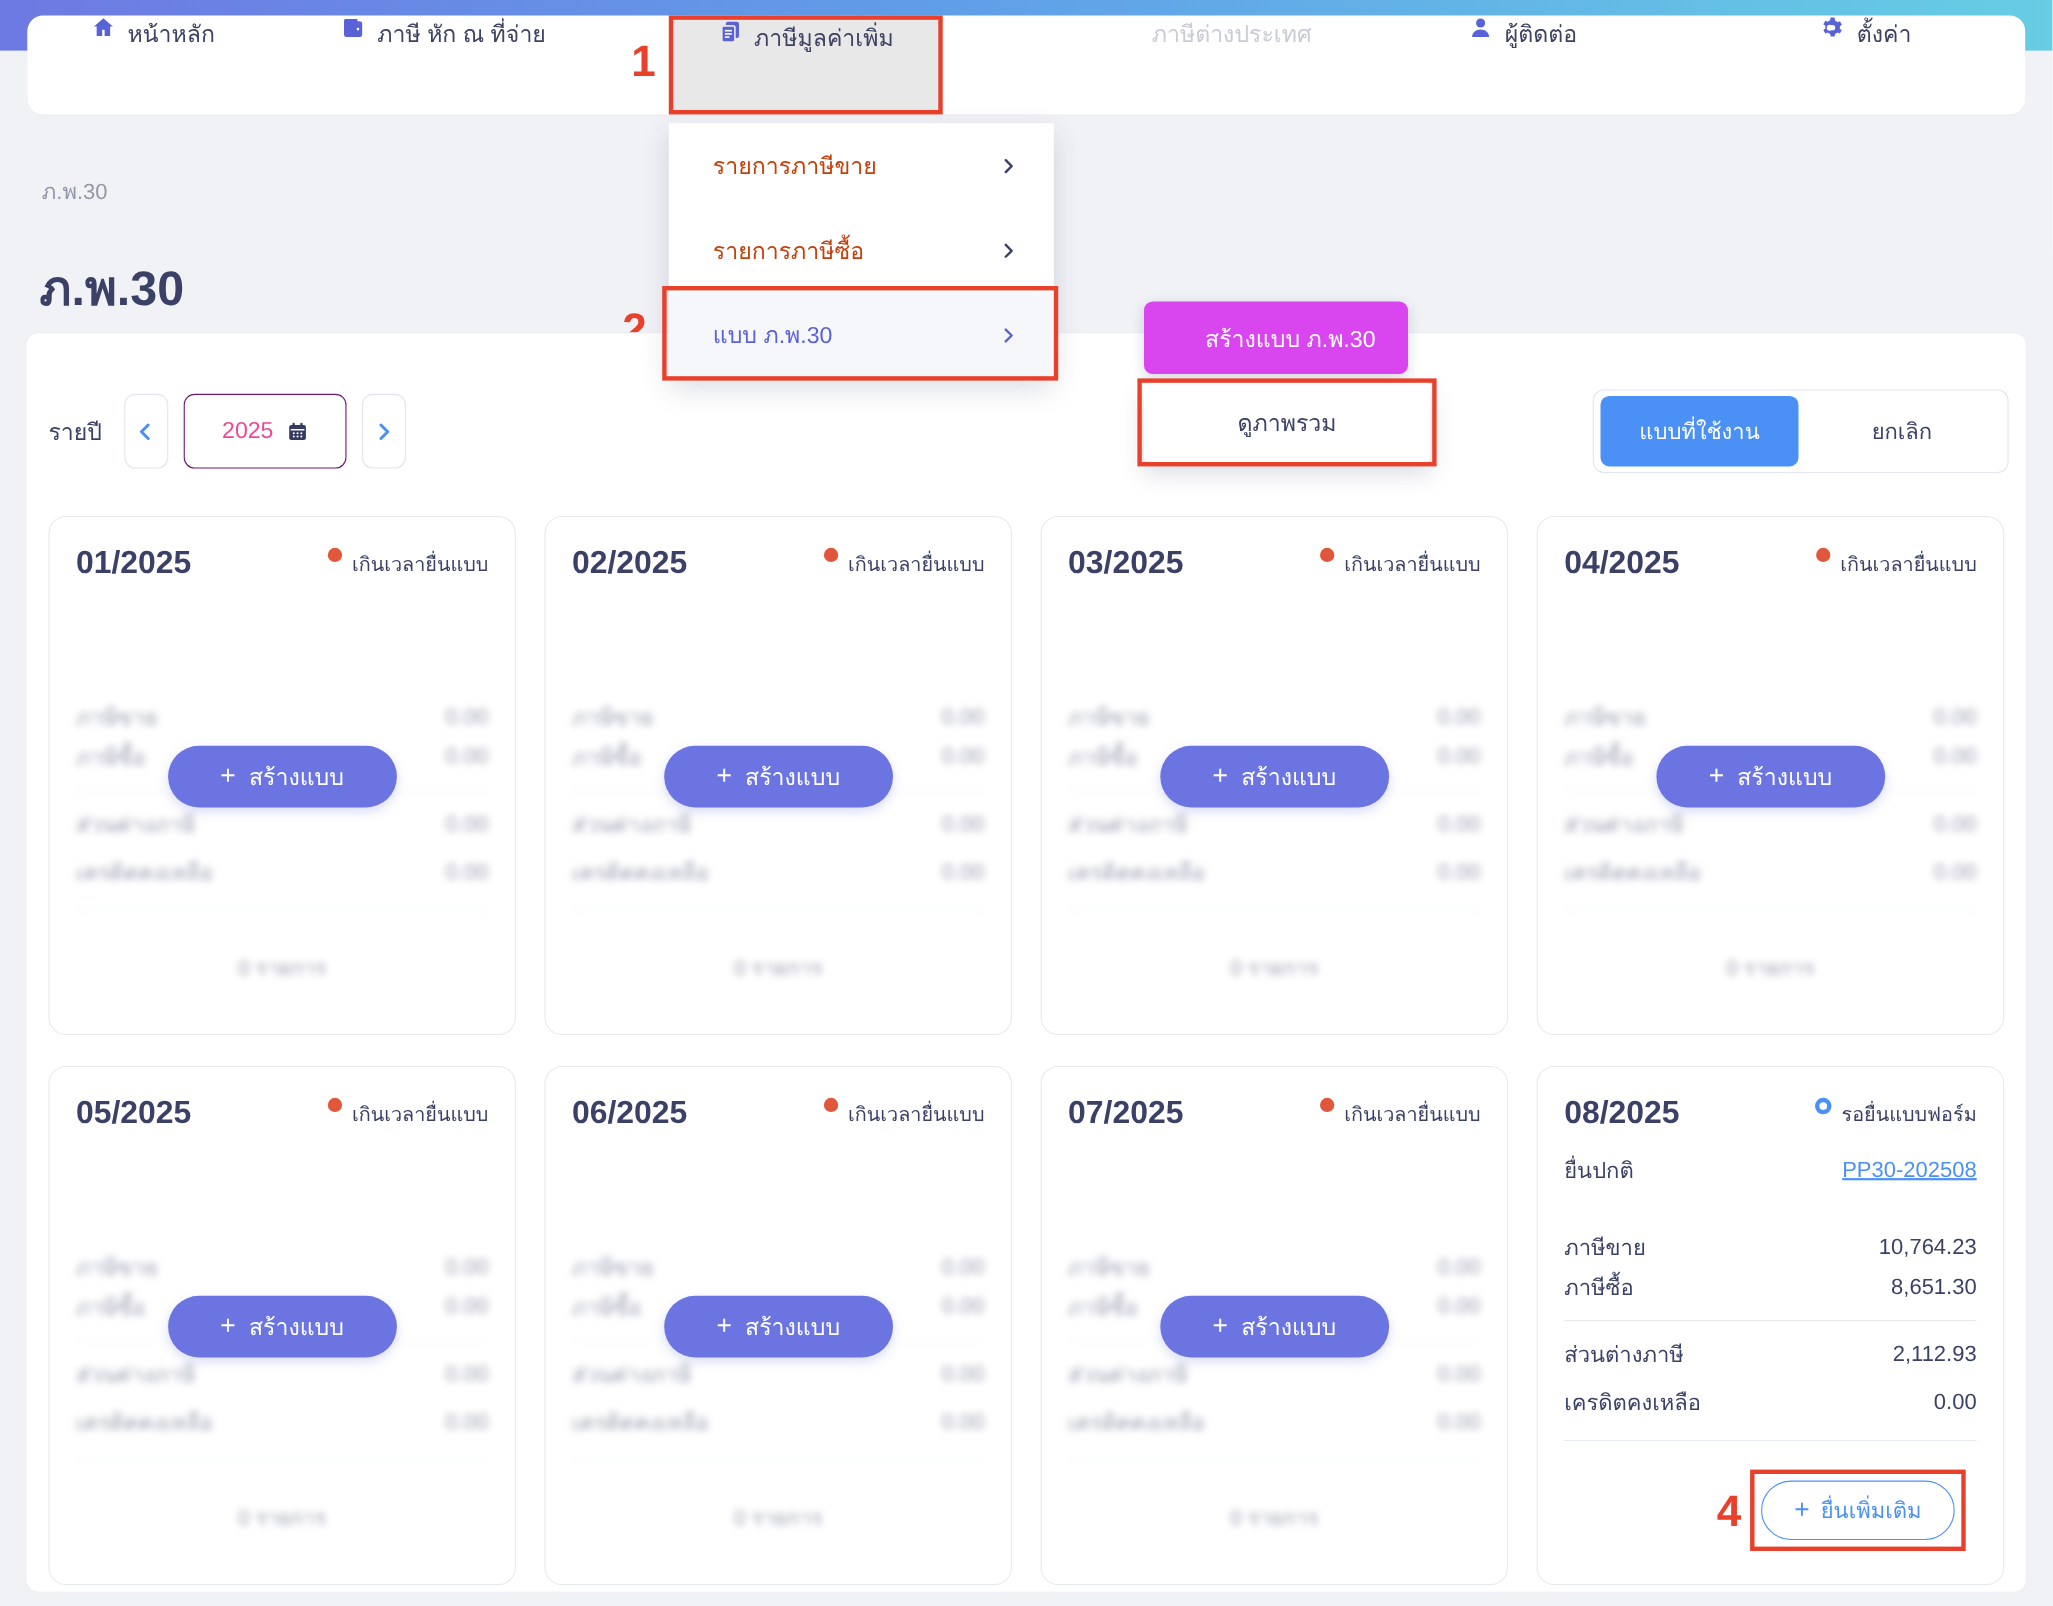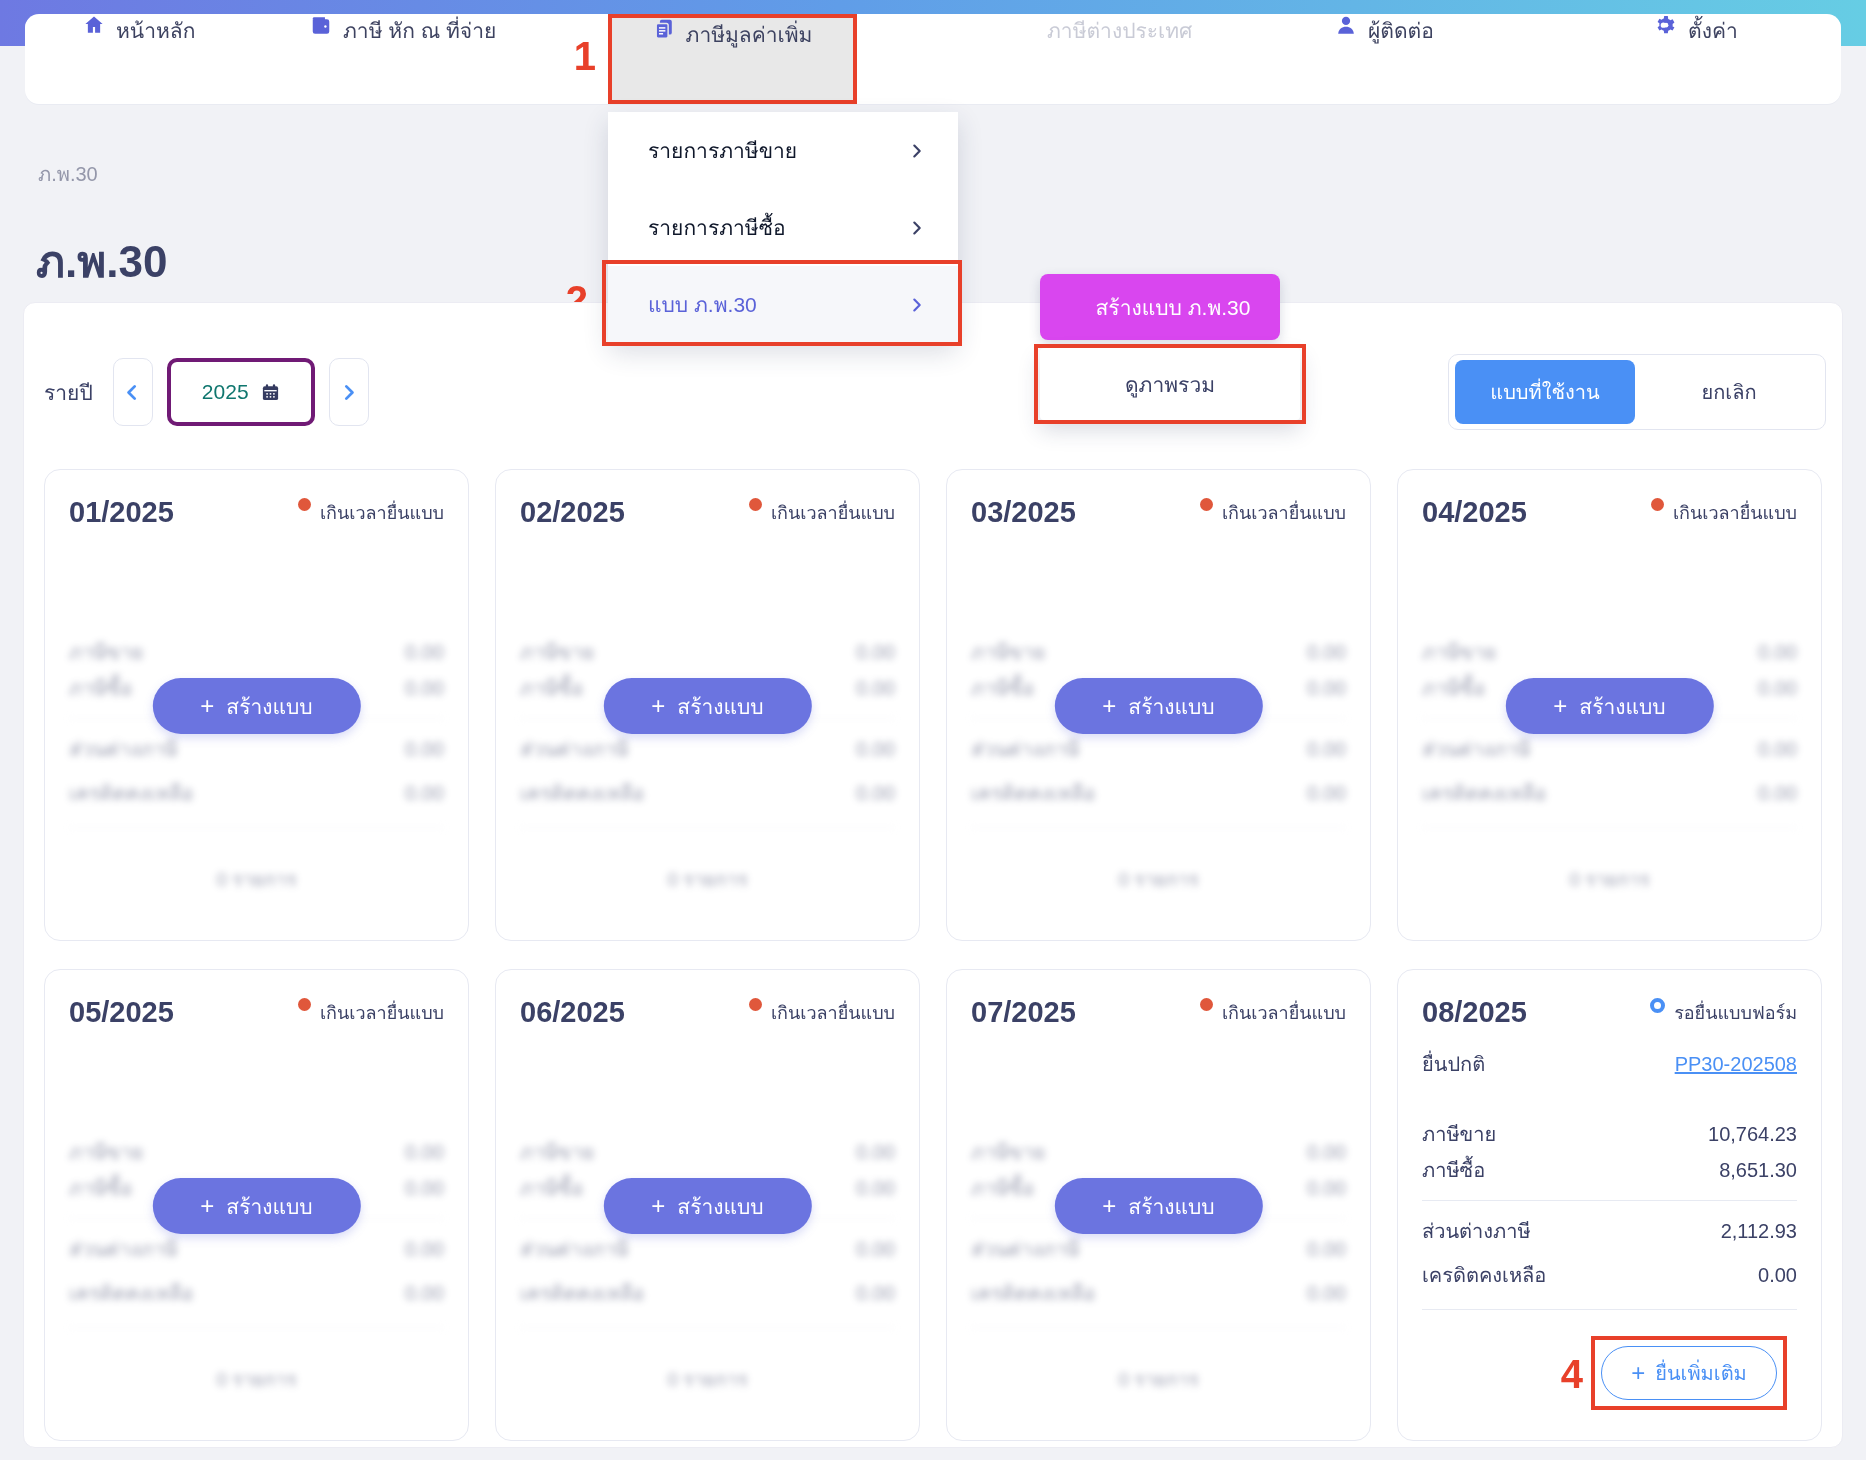--- a/index.html
+++ b/index.html
@@ -47,21 +47,21 @@
   .num3{ left:958px; top:362px; width:58px; }
   
   .dropdown{
     position:absolute; left:608px; top:112px; width:350px;
     background:#fff; border-radius:0 0 10px 10px;
     box-shadow:0 10px 26px rgba(40,50,90,.16);
     z-index:5;
   }
   .dd-item{
     height:77px; display:flex; align-items:center; justify-content:space-between;
-    padding:0 32px 0 40px; font-size:21px; color:#0f172a; cursor:pointer;
+    padding:0 32px 0 40px; font-size:21px; color:#c2410c; cursor:pointer;
   }
   .dd-item.active{ background:#f6f7fa; color:#5a62d8; }
   .dd-chev{ display:flex; }
   .anno-box2{
     position:absolute; left:602px; top:260px; width:360px; height:86px;
     border:4px solid #e8402a; z-index:6; pointer-events:none;
   }
   
   .sub-create{
     position:absolute; left:1040px; top:274px; width:240px; height:66px;
@@ -92,23 +92,23 @@
     position:absolute; left:20px; right:16px; top:50px; height:78px;
     display:flex; align-items:center; gap:14px;
   }
   .period-label{ font-size:21px; color:#3b4166; margin-right:6px; }
   .chev-btn{
     width:40px; height:68px; background:#fff;
     border:1px solid #e2e5f0; border-radius:10px; cursor:pointer;
     display:flex; align-items:center; justify-content:center;
   }
   .year-box{
-    width:148px; height:68px; border:4px solid #701a75; border-radius:10px;
+    width:148px; height:68px; border:1px solid #701a75; border-radius:10px;
     display:flex; align-items:center; justify-content:center; gap:12px;
-    font-size:21px; color:#0f766e; cursor:pointer;
+    font-size:21px; color:#ec4899; cursor:pointer;
   }
   .spacer{ flex:1; }
   .toggle-group{
     width:378px; height:76px; border:1px solid #e2e5f0; border-radius:10px;
     display:flex; align-items:center; padding:6px; gap:4px; background:#fff;
   }
   .toggle-btn{
     flex:1; height:64px; border:none; border-radius:8px; background:transparent;
     font-size:20px; font-family:inherit; color:#3b4166; cursor:pointer;
   }

